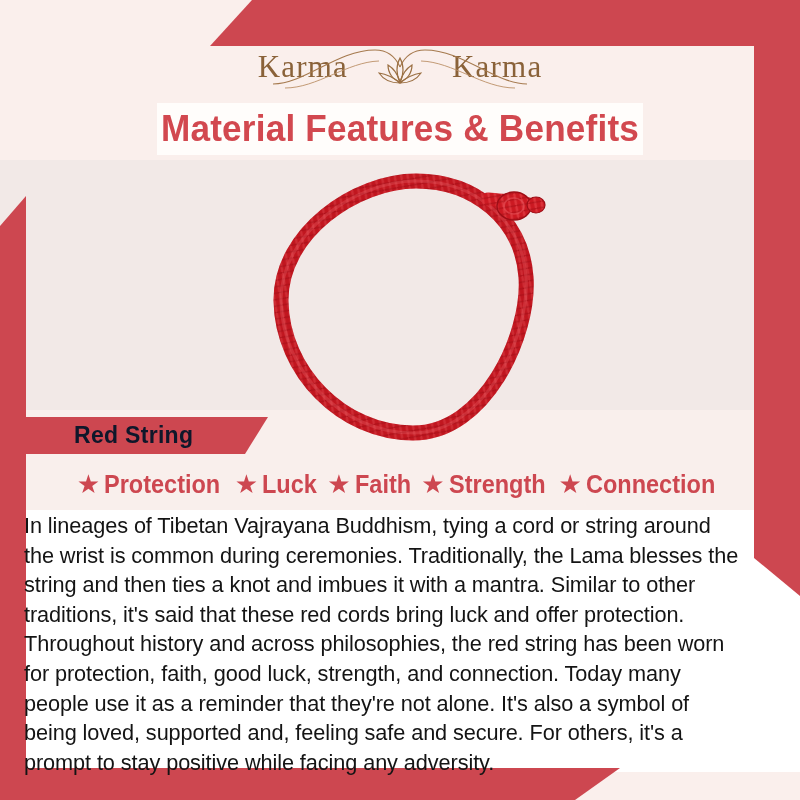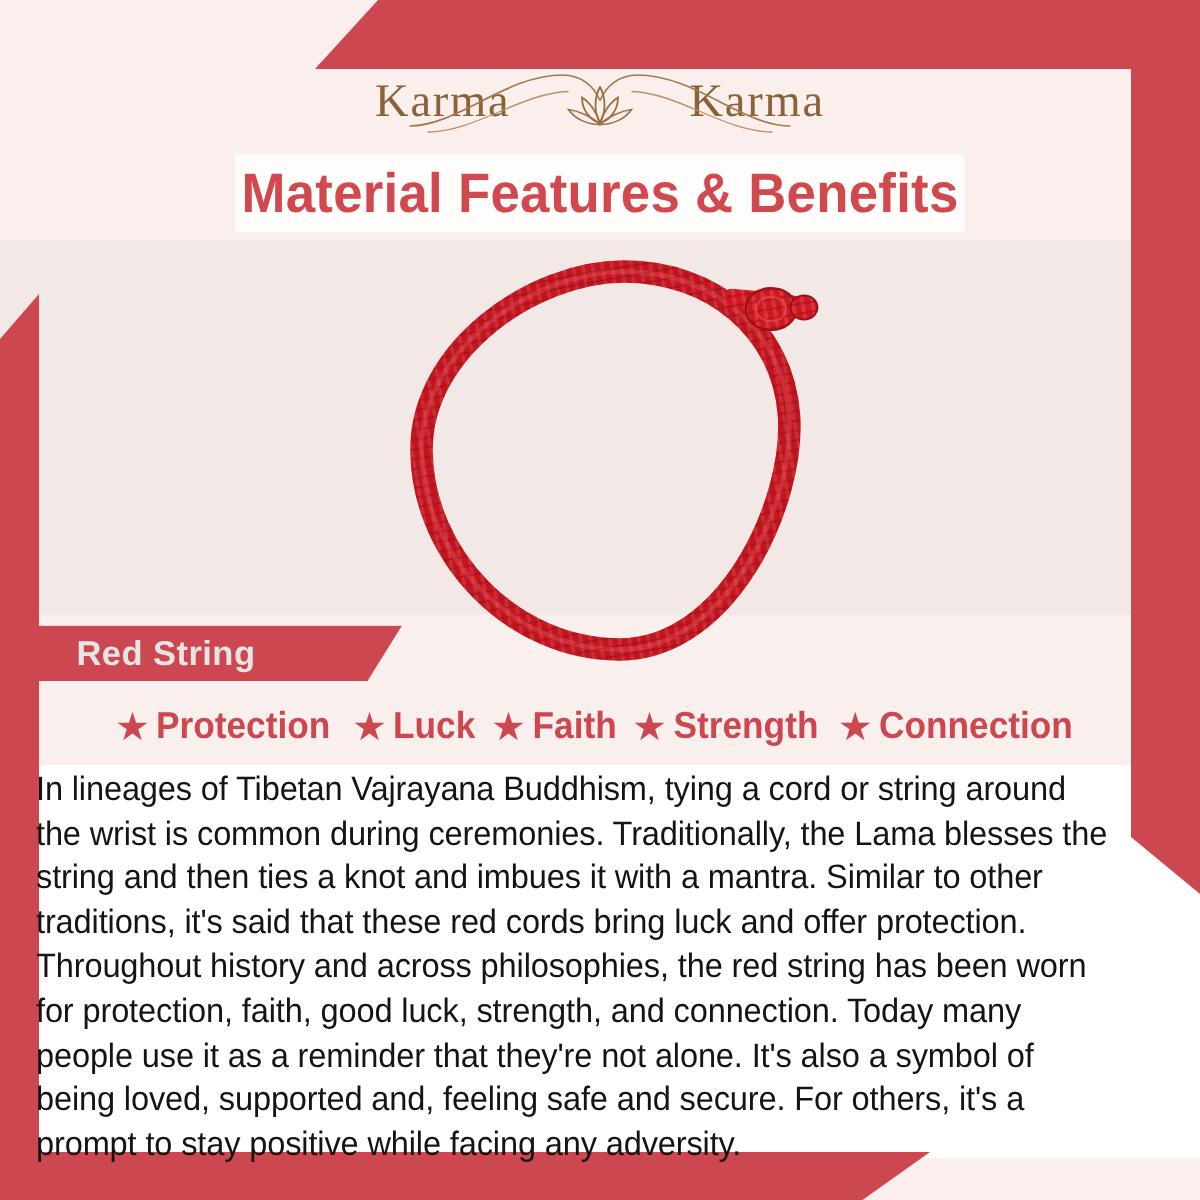--- a/index.html
+++ b/index.html
@@ -113,21 +113,21 @@
     display: flex;
     align-items: center;
     justify-content: center;
   }
   .logo-inner {
     position: relative;
     width: 300px;
     height: 58px;
     display: flex;
     align-items: center;
-    justify-content: space-between;
+    justify-content: center;
   }
   .logo-text {
     font-family: "Liberation Serif", serif;
     font-size: 31px;
     letter-spacing: 1.2px;
     color: #8a6239;
     white-space: nowrap;
   }
   .logo-word-left { margin-right: 52px; }
   .logo-word-right { margin-left: 52px; }
@@ -191,25 +191,25 @@
     left: 18px;
     top: 417px;
     width: 250px;
     height: 37px;
     background: #cd4750;
     clip-path: polygon(0 0, 250px 0, 227px 37px, 0 37px);
     display: flex;
     align-items: center;
   }
   .label-text {
-    margin-left: 33px;
+    margin-left: 56px;
     font-family: "Liberation Sans Narrow", "Liberation Sans", sans-serif;
     font-weight: bold;
     font-size: 23px;
-    color: #e5e5e5;
+    color: #0f172a;
     letter-spacing: 0.3px;
     white-space: nowrap;
   }
 
   
   .benefits {
     position: absolute;
     left: 14px;
     top: 464px;
     width: 772px;

